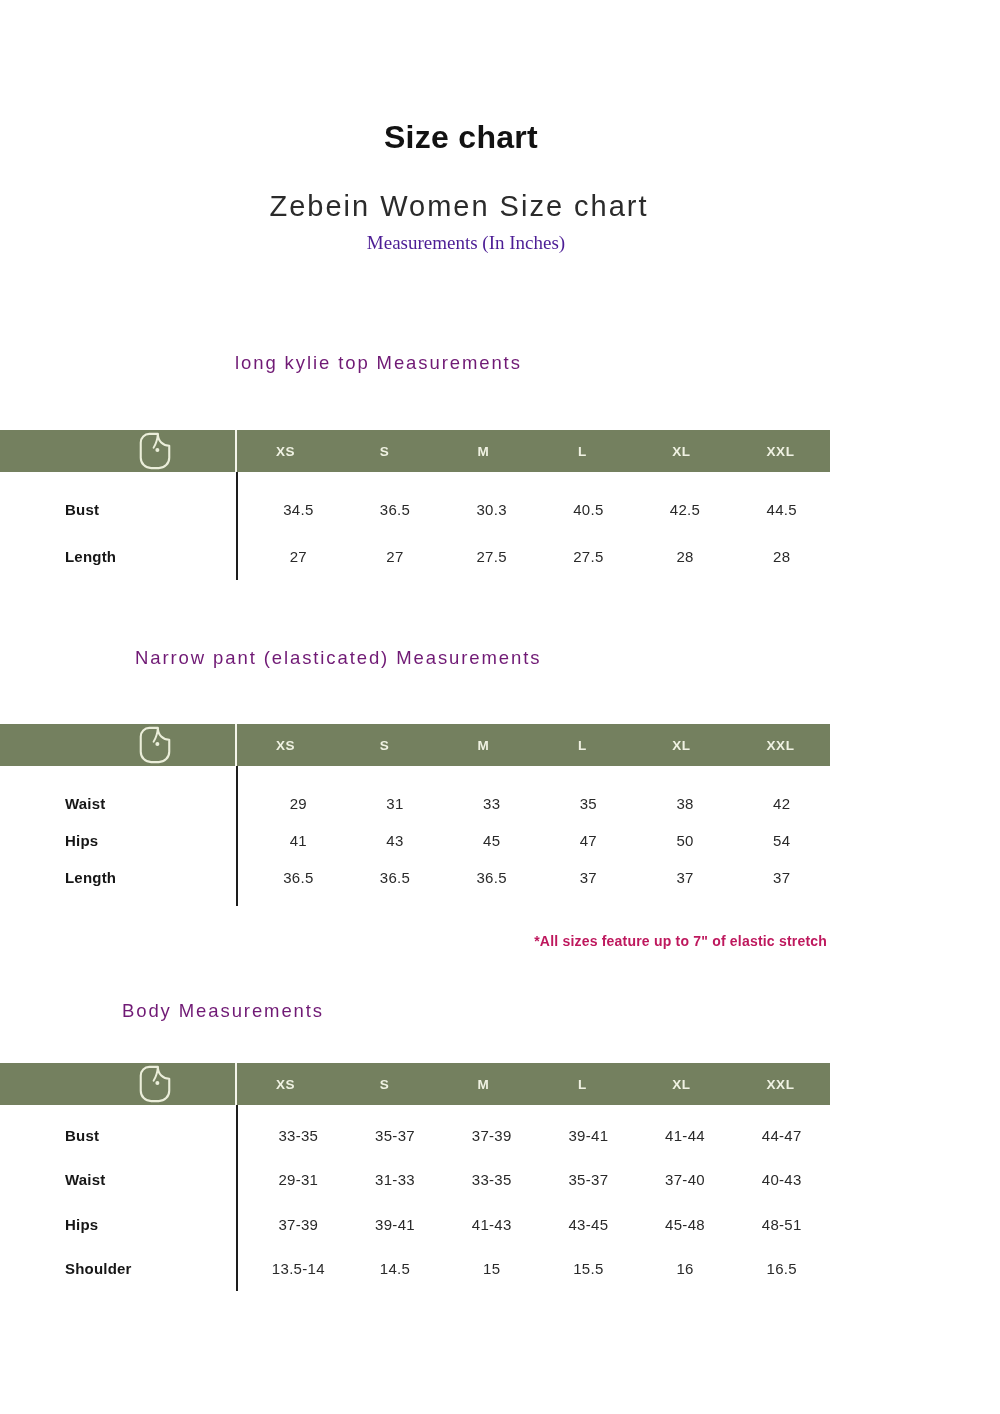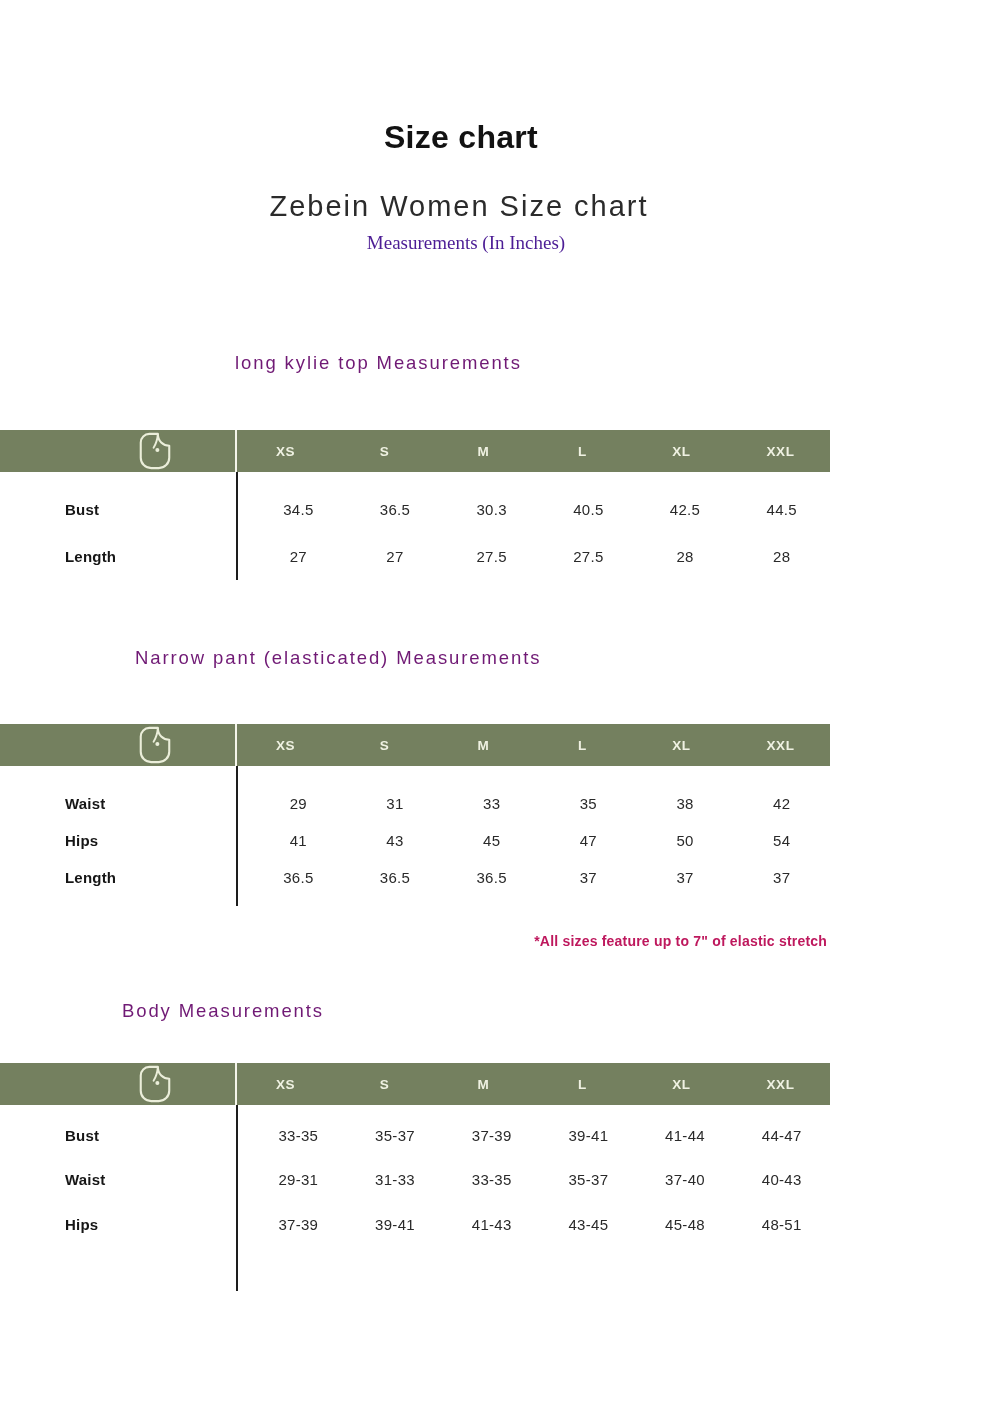--- a/index.html
+++ b/index.html
@@ -245,20 +245,31 @@
               <div class="label-cell">Hips</div>
               <div class="values">
                 <div class="val-cell">37-39</div>
                 <div class="val-cell">39-41</div>
                 <div class="val-cell">41-43</div>
                 <div class="val-cell">43-45</div>
                 <div class="val-cell">45-48</div>
                 <div class="val-cell">48-51</div>
               </div>
             </div>
+            <div class="trow">
+              <div class="label-cell">Shoulder</div>
+              <div class="values">
+                <div class="val-cell">13.5-14</div>
+                <div class="val-cell">14.5</div>
+                <div class="val-cell">15</div>
+                <div class="val-cell">15.5</div>
+                <div class="val-cell">16</div>
+                <div class="val-cell">16.5</div>
+              </div>
+            </div>
           </div>
       <div class="header-divider"></div>
       <div class="vline"></div>
     </div>
 
   </section>
 </div>
 </div>
 
 </body></html>

